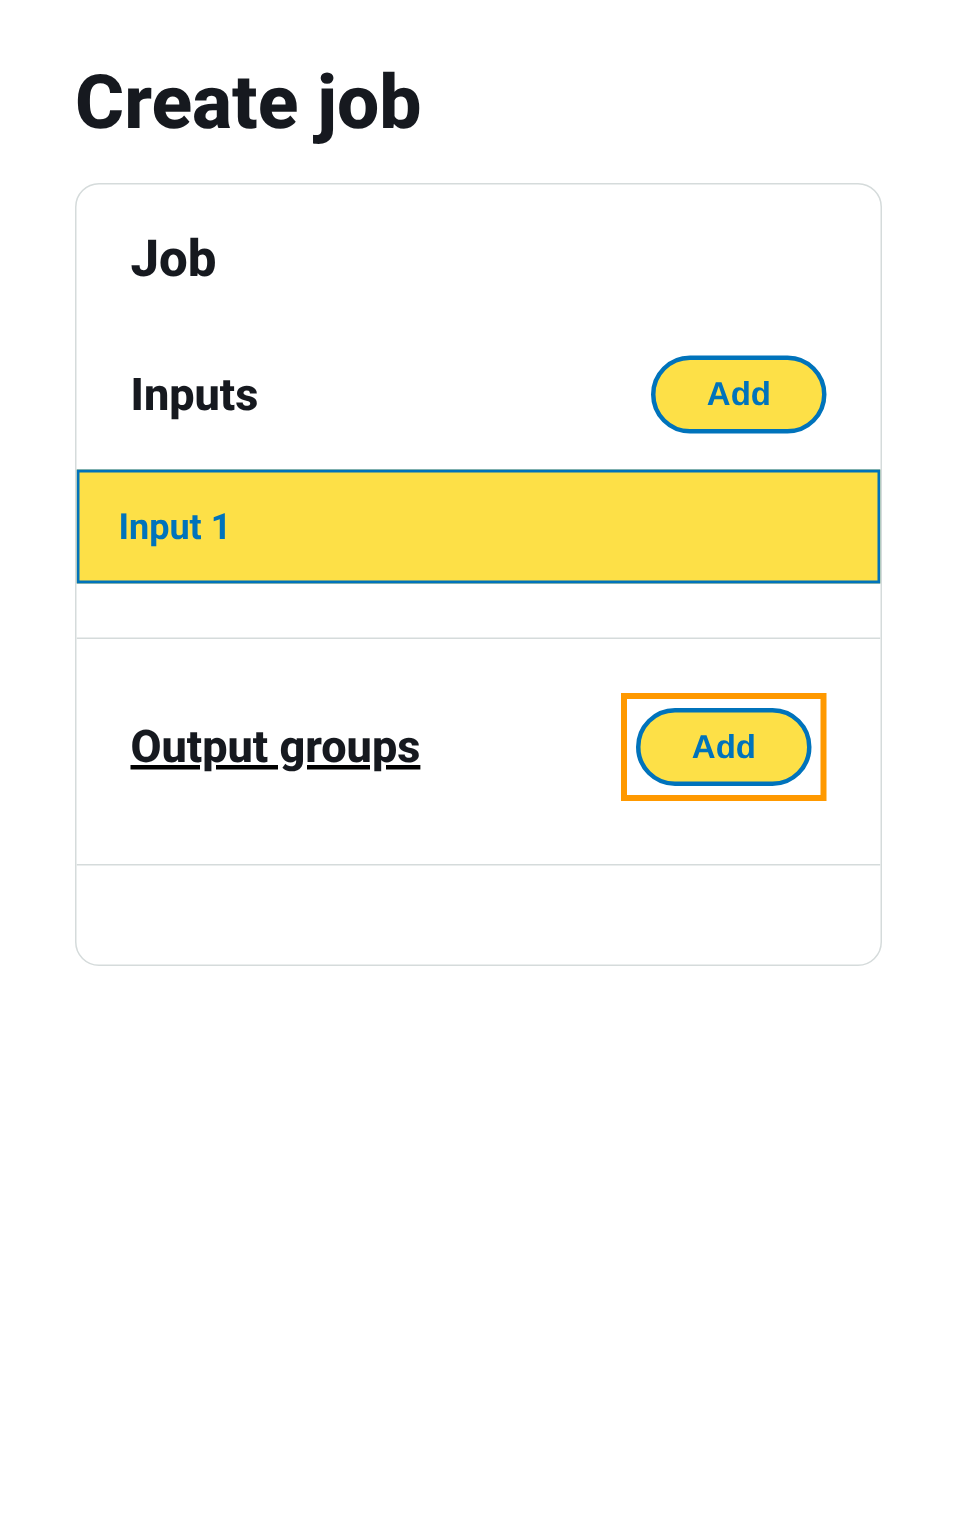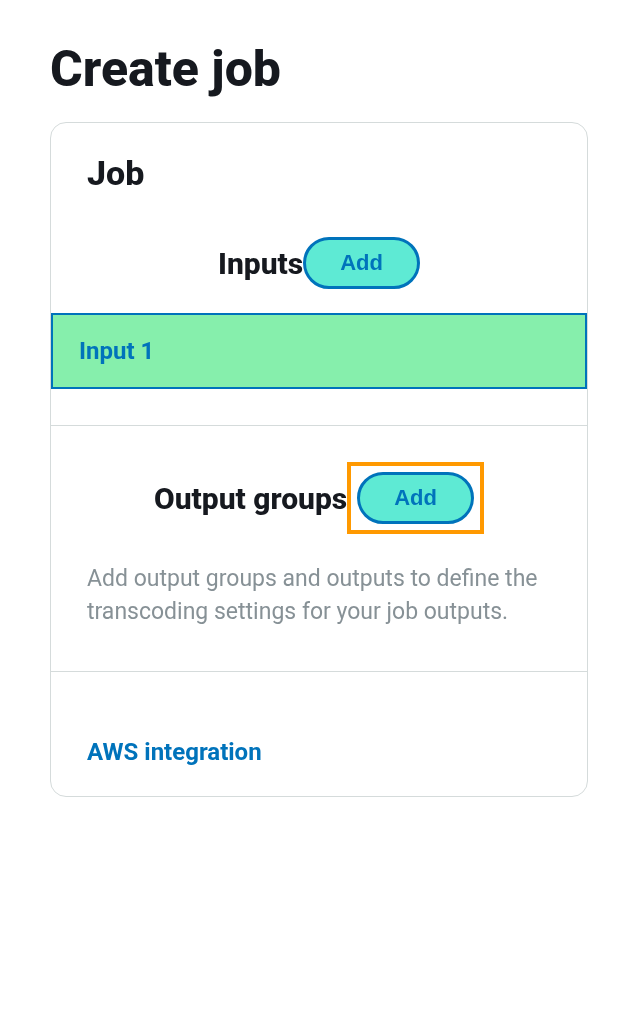--- a/index.html
+++ b/index.html
@@ -31,42 +31,42 @@
     .panel-title {
       font-size: 34px;
       font-weight: 800;
       color: #16191f;
     }
     .section {
       padding: 0 36px 36px 36px;
     }
     .section-header {
       display: flex;
-      justify-content: center;
+      justify-content: space-between;
       align-items: center;
       padding-top: 20px;
     }
     .section-title {
       font-size: 30px;
       font-weight: 800;
       color: #16191f;
     }
     .add-button {
-      background: #5eead4;
+      background: #fde047;
       border: 3px solid #0073bb;
       color: #0073bb;
       font-size: 22px;
       font-weight: 700;
       padding: 10px 34px;
       border-radius: 28px;
       cursor: pointer;
     }
     .list-item {
       border: 2px solid #0073bb;
-      background: #86efac;
+      background: #fde047;
       padding: 22px 26px;
       margin-top: 24px;
       margin-left: -36px;
       margin-right: -36px;
     }
     .list-item-text {
       font-size: 24px;
       font-weight: 700;
       color: #0073bb;
     }
@@ -81,20 +81,21 @@
       padding: 6px;
     }
     .helper-text {
       font-size: 23px;
       color: #879196;
       line-height: 1.45;
       margin-top: 28px;
     }
     .section-output {
       padding: 36px 36px 42px 36px;
+      text-decoration: underline;
     }
     .section-output .section-header {
       padding-top: 0;
     }
     .section-settings {
       padding: 36px 36px 30px 36px;
     }
     .link-item {
       font-size: 24px;
       font-weight: 700;
@@ -126,22 +127,20 @@
 
   <hr class="divider">
 
   <div class="section-output">
     <div class="section-header">
       <h3 class="section-title">Output groups</h3>
       <span class="highlight-box">
         <button class="add-button">Add</button>
       </span>
     </div>
-    <p class="helper-text">Add output groups and outputs to define the transcoding settings for your job outputs.</p>
   </div>
 
   <hr class="divider">
 
   <div class="section-settings">
-    <div class="link-item">AWS integration</div>
   </div>
 
 </div>
 
 </body></html>

